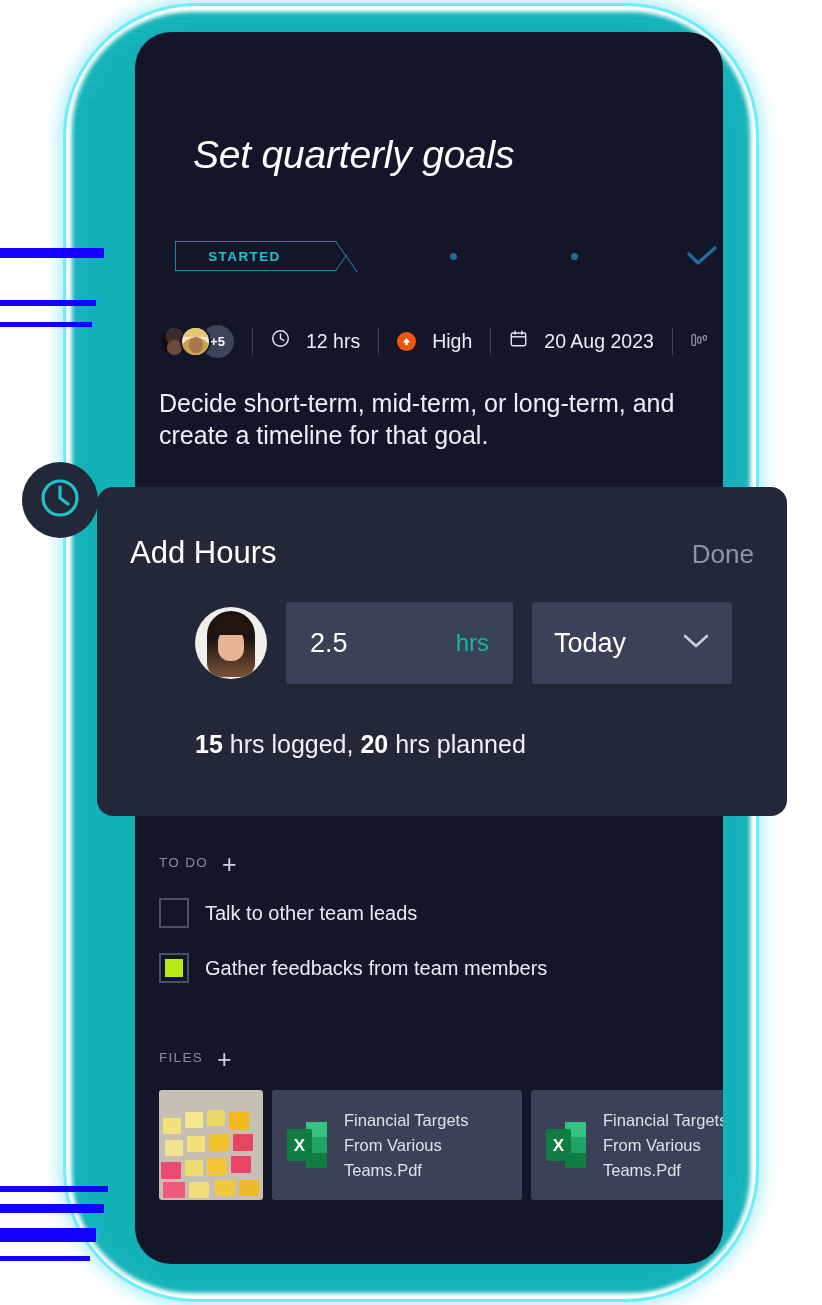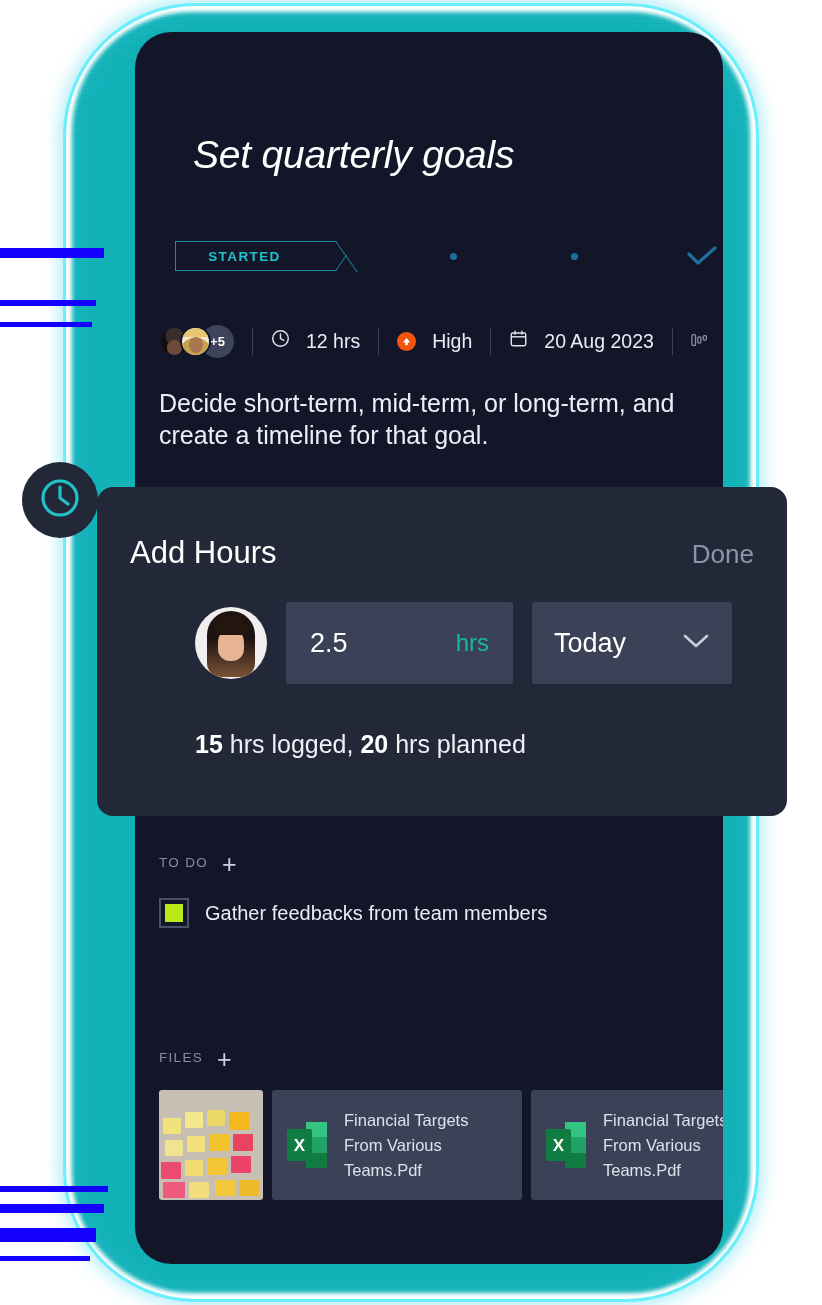--- a/index.html
+++ b/index.html
@@ -515,20 +515,24 @@
     </div>
 
     <div class="task-desc">Decide short-term, mid-term, or long-term, and create a timeline for that goal.</div>
 
     <div class="todo-block">
       <div class="section-head">
         <span class="section-label">TO DO</span>
         <span class="plus-btn">+</span>
       </div>
 
+      <div class="todo-item">
+        <span class="cb"></span>
+        <span class="todo-text">Talk to other team leads</span>
+      </div>
 
       <div class="todo-item">
         <span class="cb checked">
             <i></i>
           </span>
         <span class="todo-text">Gather feedbacks from team members</span>
       </div>
     </div>
 
     <div class="files-block">

